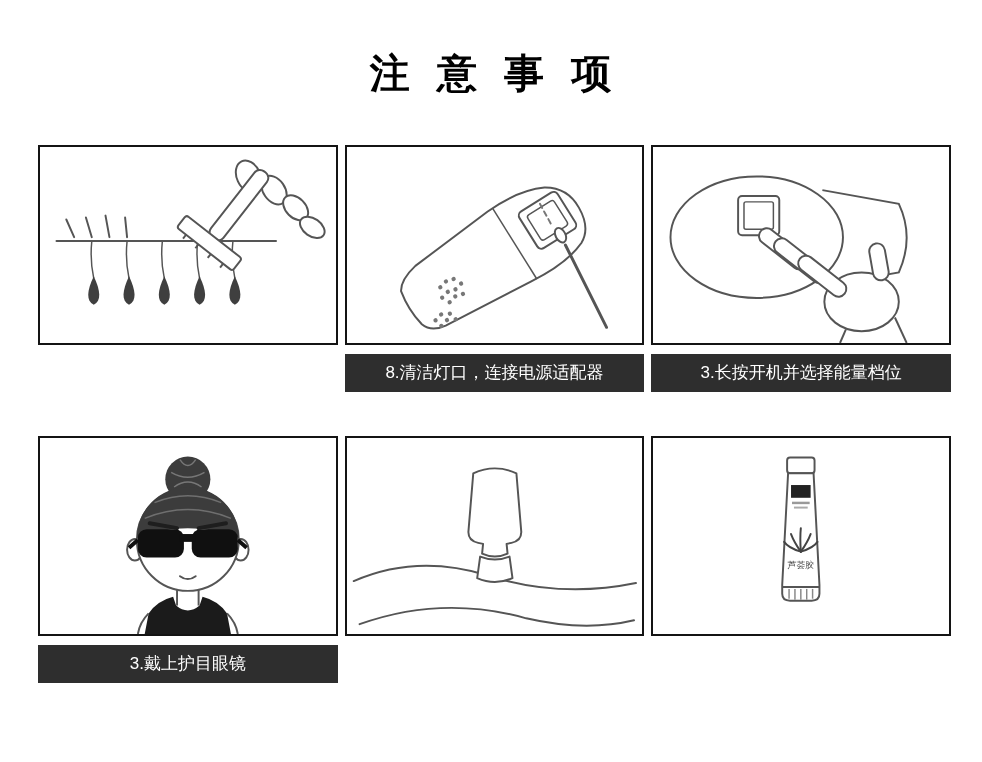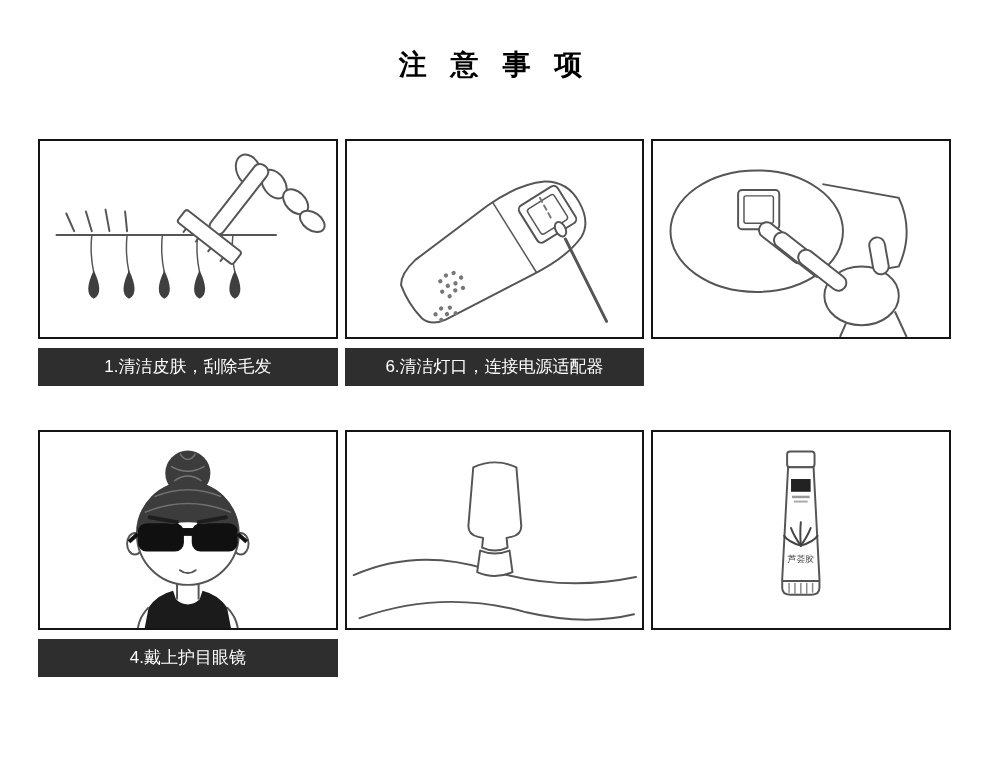--- a/index.html
+++ b/index.html
@@ -7,25 +7,25 @@
   body {
     width:982px; height:762px;
     font-family:"Liberation Sans","DejaVu Sans",sans-serif;
     color:#000;
     position:relative;
     overflow:hidden;
   }
   .page { width:982px; height:762px; padding:46px 31px 0 38px; }
   .title {
     text-align:center;
-    font-size:28px;
+    font-size:40px;
     font-weight:bold;
     letter-spacing:8px;
     color:#000;
-    margin-bottom:55px;
+    margin-bottom:44px;
     white-space:pre;
   }
   .grid {
     display:grid;
     grid-template-columns:repeat(3,1fr);
     column-gap:7px;
     row-gap:44px;
   }
   .cell { display:flex; flex-direction:column; }
   .imgbox {
@@ -98,21 +98,20 @@
           <g transform="translate(172,98) rotate(38)" stroke="#555" fill="#fff" stroke-width="2">
             <rect x="-8" y="-92" width="16" height="86" rx="7"></rect>
             <rect x="-36" y="-8" width="72" height="16" rx="3"></rect>
             <line x1="-24" y1="8" x2="-24" y2="13"></line>
             <line x1="-8" y1="8" x2="-8" y2="13"></line>
             <line x1="8" y1="8" x2="8" y2="13"></line>
             <line x1="24" y1="8" x2="24" y2="13"></line>
           </g>
         </svg>
       </div>
-      <div class="caption">1.清洁皮肤，刮除毛发</div>
     </div>
 
     <div class="cell">
       <div class="imgbox">
         <svg viewBox="0 0 300 200">
           <g transform="translate(148,112) rotate(-32)">
             <path d="M -98,-20 Q -102,0 -98,20 Q -94,32 -78,34 L 20,42 Q 60,46 84,36 Q 100,28 101,4 Q 102,-20 82,-32 Q 58,-44 20,-42 L -72,-34 Q -92,-30 -98,-20 Z" stroke="#555" fill="#fff" stroke-width="2" stroke-linejoin="round"></path>
             <line x1="26" y1="-42" x2="26" y2="43" stroke="#555" stroke-width="1.5"></line>
             <rect x="44" y="-24" width="46" height="44" rx="5" stroke="#555" fill="none" stroke-width="2"></rect>
             <rect x="51" y="-17" width="32" height="30" rx="3" stroke="#555" fill="none" stroke-width="1.5"></rect>
@@ -135,21 +134,21 @@
                 <circle cx="-66" cy="34" r="2.2"></circle>
             </g>
           </g>
           <g>
             <line x1="264" y1="184" x2="222" y2="100" stroke="#555" stroke-width="3" stroke-linecap="round"></line>
             <ellipse transform="rotate(-28 217 90)" cx="217" cy="90" rx="5" ry="8" fill="#fff" stroke="#555" stroke-width="2"></ellipse>
             <line x1="207" y1="78" x2="196" y2="58" stroke="#777" stroke-width="2" stroke-dasharray="5 4" stroke-linecap="round"></line>
           </g>
         </svg>
       </div>
-      <div class="caption">6.清洁灯口，连接电源适配器</div>
+      <div class="caption">8.清洁灯口，连接电源适配器</div>
     </div>
 
     <div class="cell">
       <div class="imgbox">
         <svg viewBox="0 0 300 200">
           <g stroke="#555" fill="#fff" stroke-width="2">
             <ellipse cx="105" cy="92" rx="88" ry="62"></ellipse>
             <path d="M 172,44 L 250,58 Q 266,92 250,128 L 172,142" fill="none"></path>
             <rect x="86" y="50" width="42" height="40" rx="4" fill="none"></rect>
             <rect x="92" y="56" width="30" height="28" rx="2" fill="none" stroke-width="1.5"></rect>
@@ -166,20 +165,21 @@
                 <rect x="-58" y="-8" width="64" height="16" rx="8"></rect>
               </g>
             <g transform="translate(190,146) rotate(38)">
                 <rect x="-52" y="-8" width="58" height="16" rx="8"></rect>
               </g>
             <line x1="196" y1="186" x2="190" y2="200"></line>
             <line x1="246" y1="174" x2="258" y2="200"></line>
           </g>
         </svg>
       </div>
+      <div class="caption">3.长按开机并选择能量档位</div>
     </div>
 
     <div class="cell">
       <div class="imgbox">
         <svg viewBox="0 0 300 200">
           <circle cx="150" cy="42" r="23" fill="#3c3c3c"></circle>
           <g stroke="#777" fill="none" stroke-width="1.5">
             <path d="M 133,35 Q 150,45 167,35"></path>
             <path d="M 136,50 Q 150,40 164,50"></path>
             <path d="M 142,22 Q 150,34 158,22"></path>
@@ -204,21 +204,21 @@
           </g>
           <path d="M 142,141 Q 150,147 158,141" stroke="#555" fill="none" stroke-width="2" stroke-linecap="round"></path>
           <g stroke="#555" stroke-width="2">
             <line x1="139" y1="154" x2="139" y2="171"></line>
             <line x1="161" y1="154" x2="161" y2="171"></line>
           </g>
           <path d="M 106,200 L 110,179 Q 119,166 135,162 L 138,171 Q 150,181 162,171 L 165,162 Q 181,166 190,179 L 194,200 Z" fill="#1b1b1b"></path>
           <path d="M 110,179 Q 101,188 99,200 M 190,179 Q 199,188 201,200" stroke="#555" fill="none" stroke-width="2"></path>
         </svg>
       </div>
-      <div class="caption">4.戴上护目眼镜</div>
+      <div class="caption">3.戴上护目眼镜</div>
     </div>
 
     <div class="cell">
       <div class="imgbox">
         <svg viewBox="0 0 300 200">
           <g stroke="#555" fill="none" stroke-width="2" stroke-linecap="round">
             <path d="M 6,146 Q 70,118 142,140 Q 216,164 294,148"></path>
             <path d="M 12,190 Q 96,160 182,184 Q 242,198 292,186"></path>
           </g>
           <g stroke="#555" stroke-width="2" stroke-linejoin="round">

